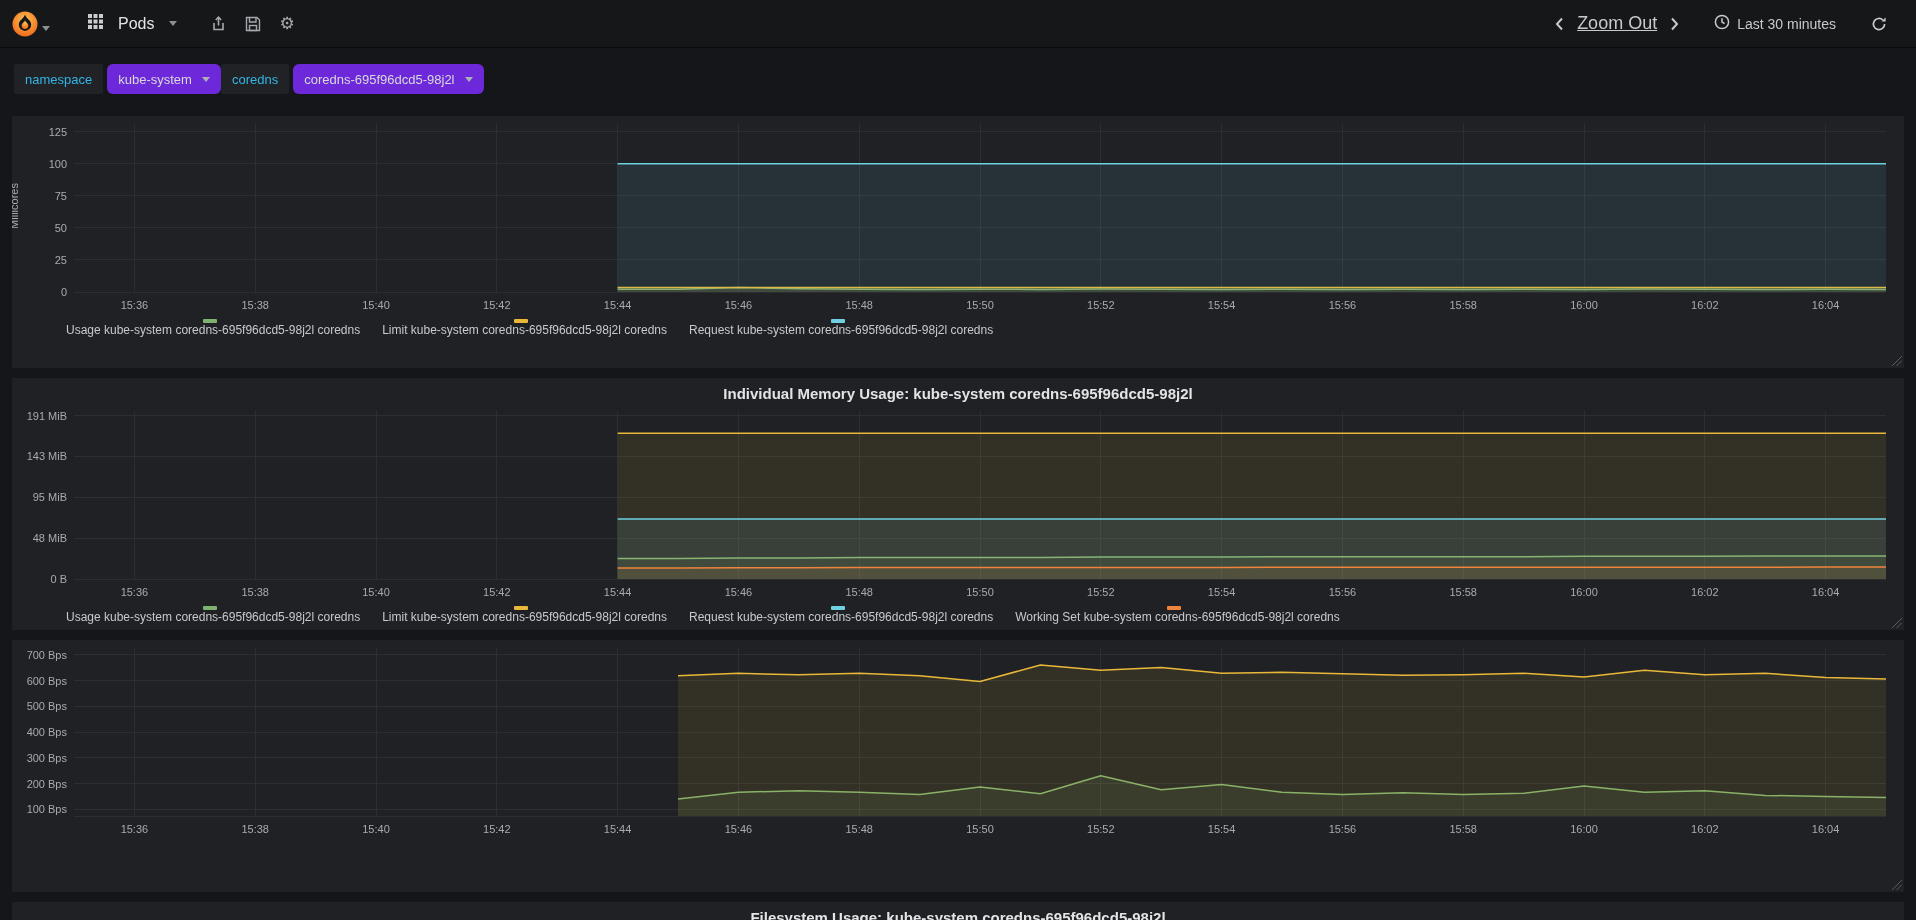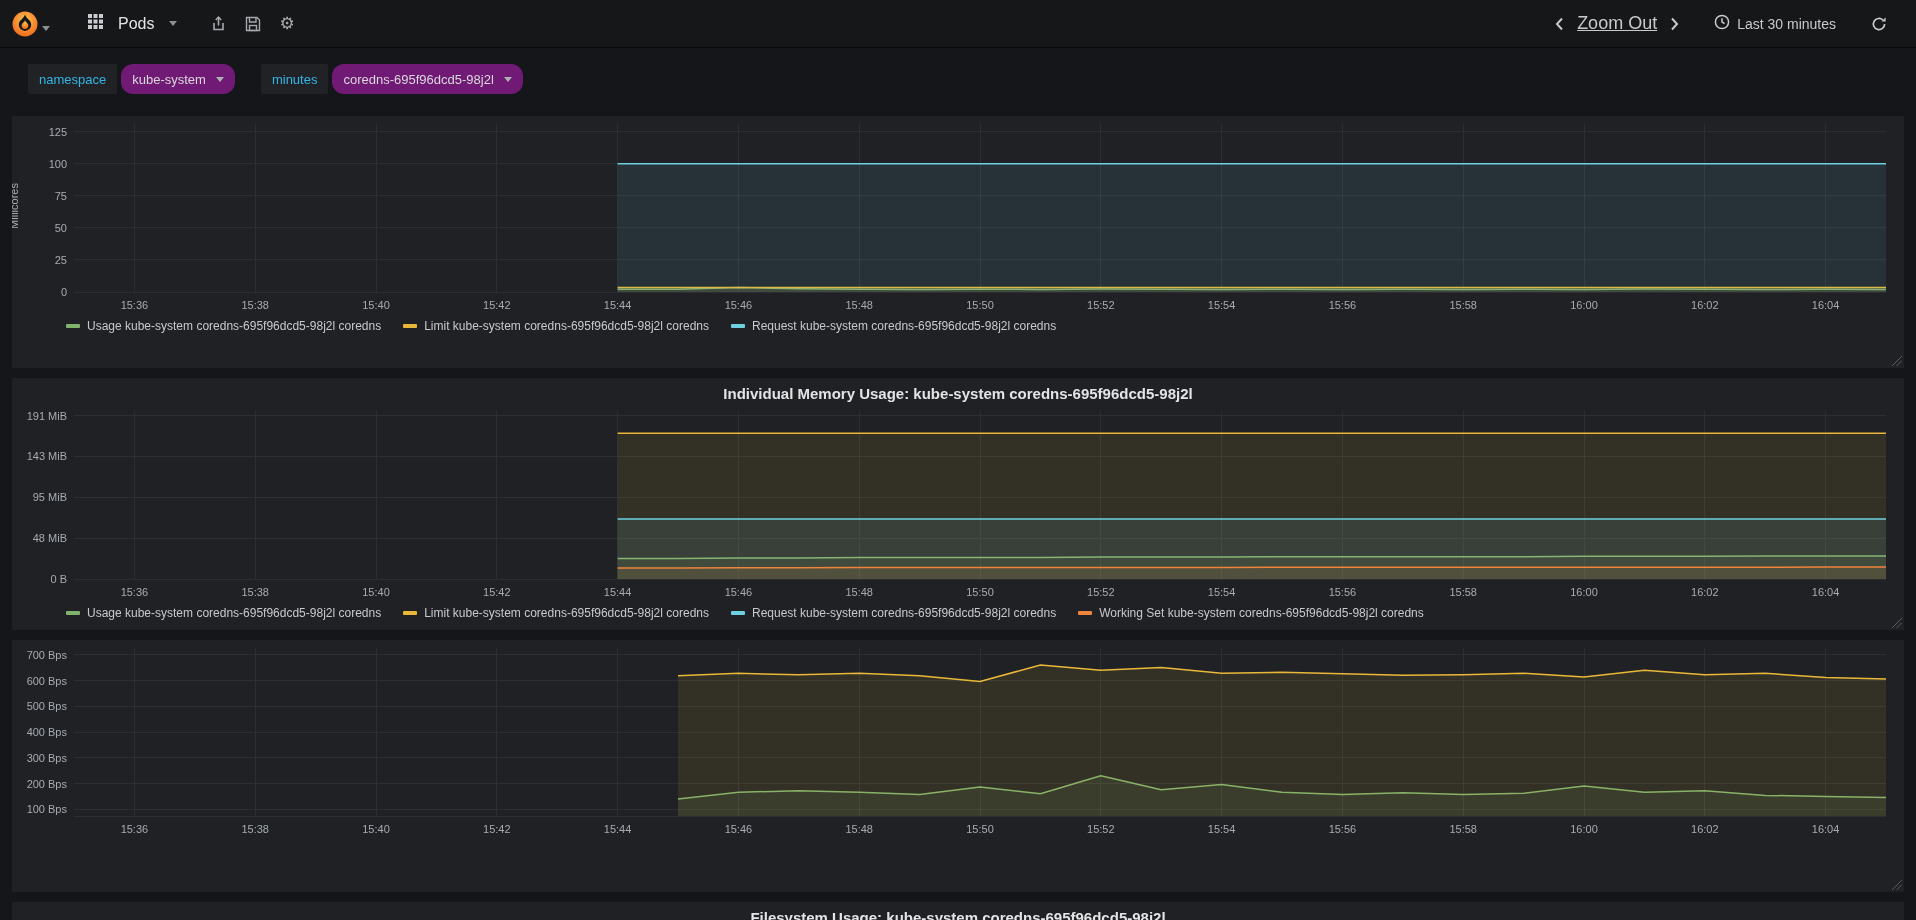--- a/index.html
+++ b/index.html
@@ -21,47 +21,47 @@
   .logo-caret { margin: 10px 6px 0 2px; }
   .dash-picker { display: flex; align-items: center; gap: 15px; margin-left: 22px; padding: 6px 10px; cursor: pointer; border-radius: 2px; text-align: right; }
   .dash-title { font-size: 16px; color: #e3e4e6; }
   .nav-icon-btn { background: none; border: none; cursor: pointer; padding: 6px 9px; display: flex; align-items: center; color: #a5a8ad; }
   .nav-icon-btn svg { display: block; }
   .gear-glyph { font-size: 17px; color: #a5a8ad; line-height: 16px; }
   .flex-spacer { flex: 1; }
   .navtext-btn { background: none; border: none; color: #c7c9cc; font-size: 18px; font-family: inherit; cursor: pointer; padding: 6px 4px; text-decoration: underline; }
   .time-range-btn { background: none; border: none; color: #c7c9cc; font-family: inherit; font-size: 14px; display: flex; align-items: center; gap: 7px; cursor: pointer; margin: 0 26px; }
   
-  .submenu { display: flex; gap: 26px; padding: 16px 28px 22px; }
+  .submenu { display: flex; padding: 16px 14px 22px; }
   .var-group { display: flex; }
   .var-label {
     background: #202226; color: #33b5e5; font-size: 13px; height: 30px;
     display: flex; align-items: center; padding: 0 11px; margin-right: 4px; border-radius: 2px;
   }
   .var-value {
-    background: #701a75; color: #d8d9da; font-size: 13px; height: 30px;
-    display: flex; align-items: center; gap: 10px; padding: 0 11px; border-radius: 12px; cursor: pointer;
+    background: #6d28d9; color: #d8d9da; font-size: 13px; height: 30px;
+    display: flex; align-items: center; gap: 10px; padding: 0 11px; border-radius: 6px; cursor: pointer;
   }
   .var-value .caret { border-top-color: #aeb1b5; }
   
   .dashboard { padding: 0 12px; position: relative; }
   .panel { background: #1f2124; margin-bottom: 10px; padding: 2px 10px 6px; position: relative; height: 252px; overflow: hidden; }
   .panel-title { text-align: center; font-size: 15px; font-weight: 700; color: #e3e4e6; padding: 5px 0 3px; cursor: pointer; }
   .chart-wrap { position: relative; }
   .y-axis-label {
     position: absolute; left: -48px; top: 82px; width: 80px; text-align: center;
     transform: rotate(-90deg); font-size: 11px; color: #a7abb2; line-height: 12px;
   }
   .chart { display: block; }
   .chart text.tick { fill: #a7abb2; font-size: 11px; font-family: "Liberation Sans", sans-serif; }
   .chart .tx { text-anchor: middle; }
   .chart .ty { text-anchor: end; }
   .chart .grid { stroke: #2c2e33; stroke-width: 1; shape-rendering: crispEdges; }
   .legend { display: flex; flex-wrap: wrap; gap: 4px 22px; padding: 3px 0 0 44px; font-size: 12px; color: #c7c9cc; }
-  .legend-item { display: inline-flex; align-items: center; cursor: pointer; }
+  .legend-item { display: inline-flex; align-items: center; cursor: pointer; flex-direction: column; }
   .legend-icon { display: inline-block; width: 14px; height: 4px; border-radius: 1px; margin-right: 7px; }
   .resize-handle { position: absolute; right: 2px; bottom: 2px; }
 </style>
 </head>
 <body>
 
 <nav class="navbar">
   <a class="logo">
     <svg width="28" height="28" viewBox="0 0 28 28">
       <defs>
@@ -157,21 +157,21 @@
 
 <div class="submenu">
   <div class="var-group">
     <span class="var-label">namespace</span>
     <span class="var-value">
       <span>kube-system</span>
       <span class="caret"></span>
     </span>
   </div>
   <div class="var-group">
-    <span class="var-label">minutes</span>
+    <span class="var-label">coredns</span>
     <span class="var-value">
       <span>coredns-695f96dcd5-98j2l</span>
       <span class="caret"></span>
     </span>
   </div>
 </div>
 
 <main class="dashboard">
 
   <section class="panel">

